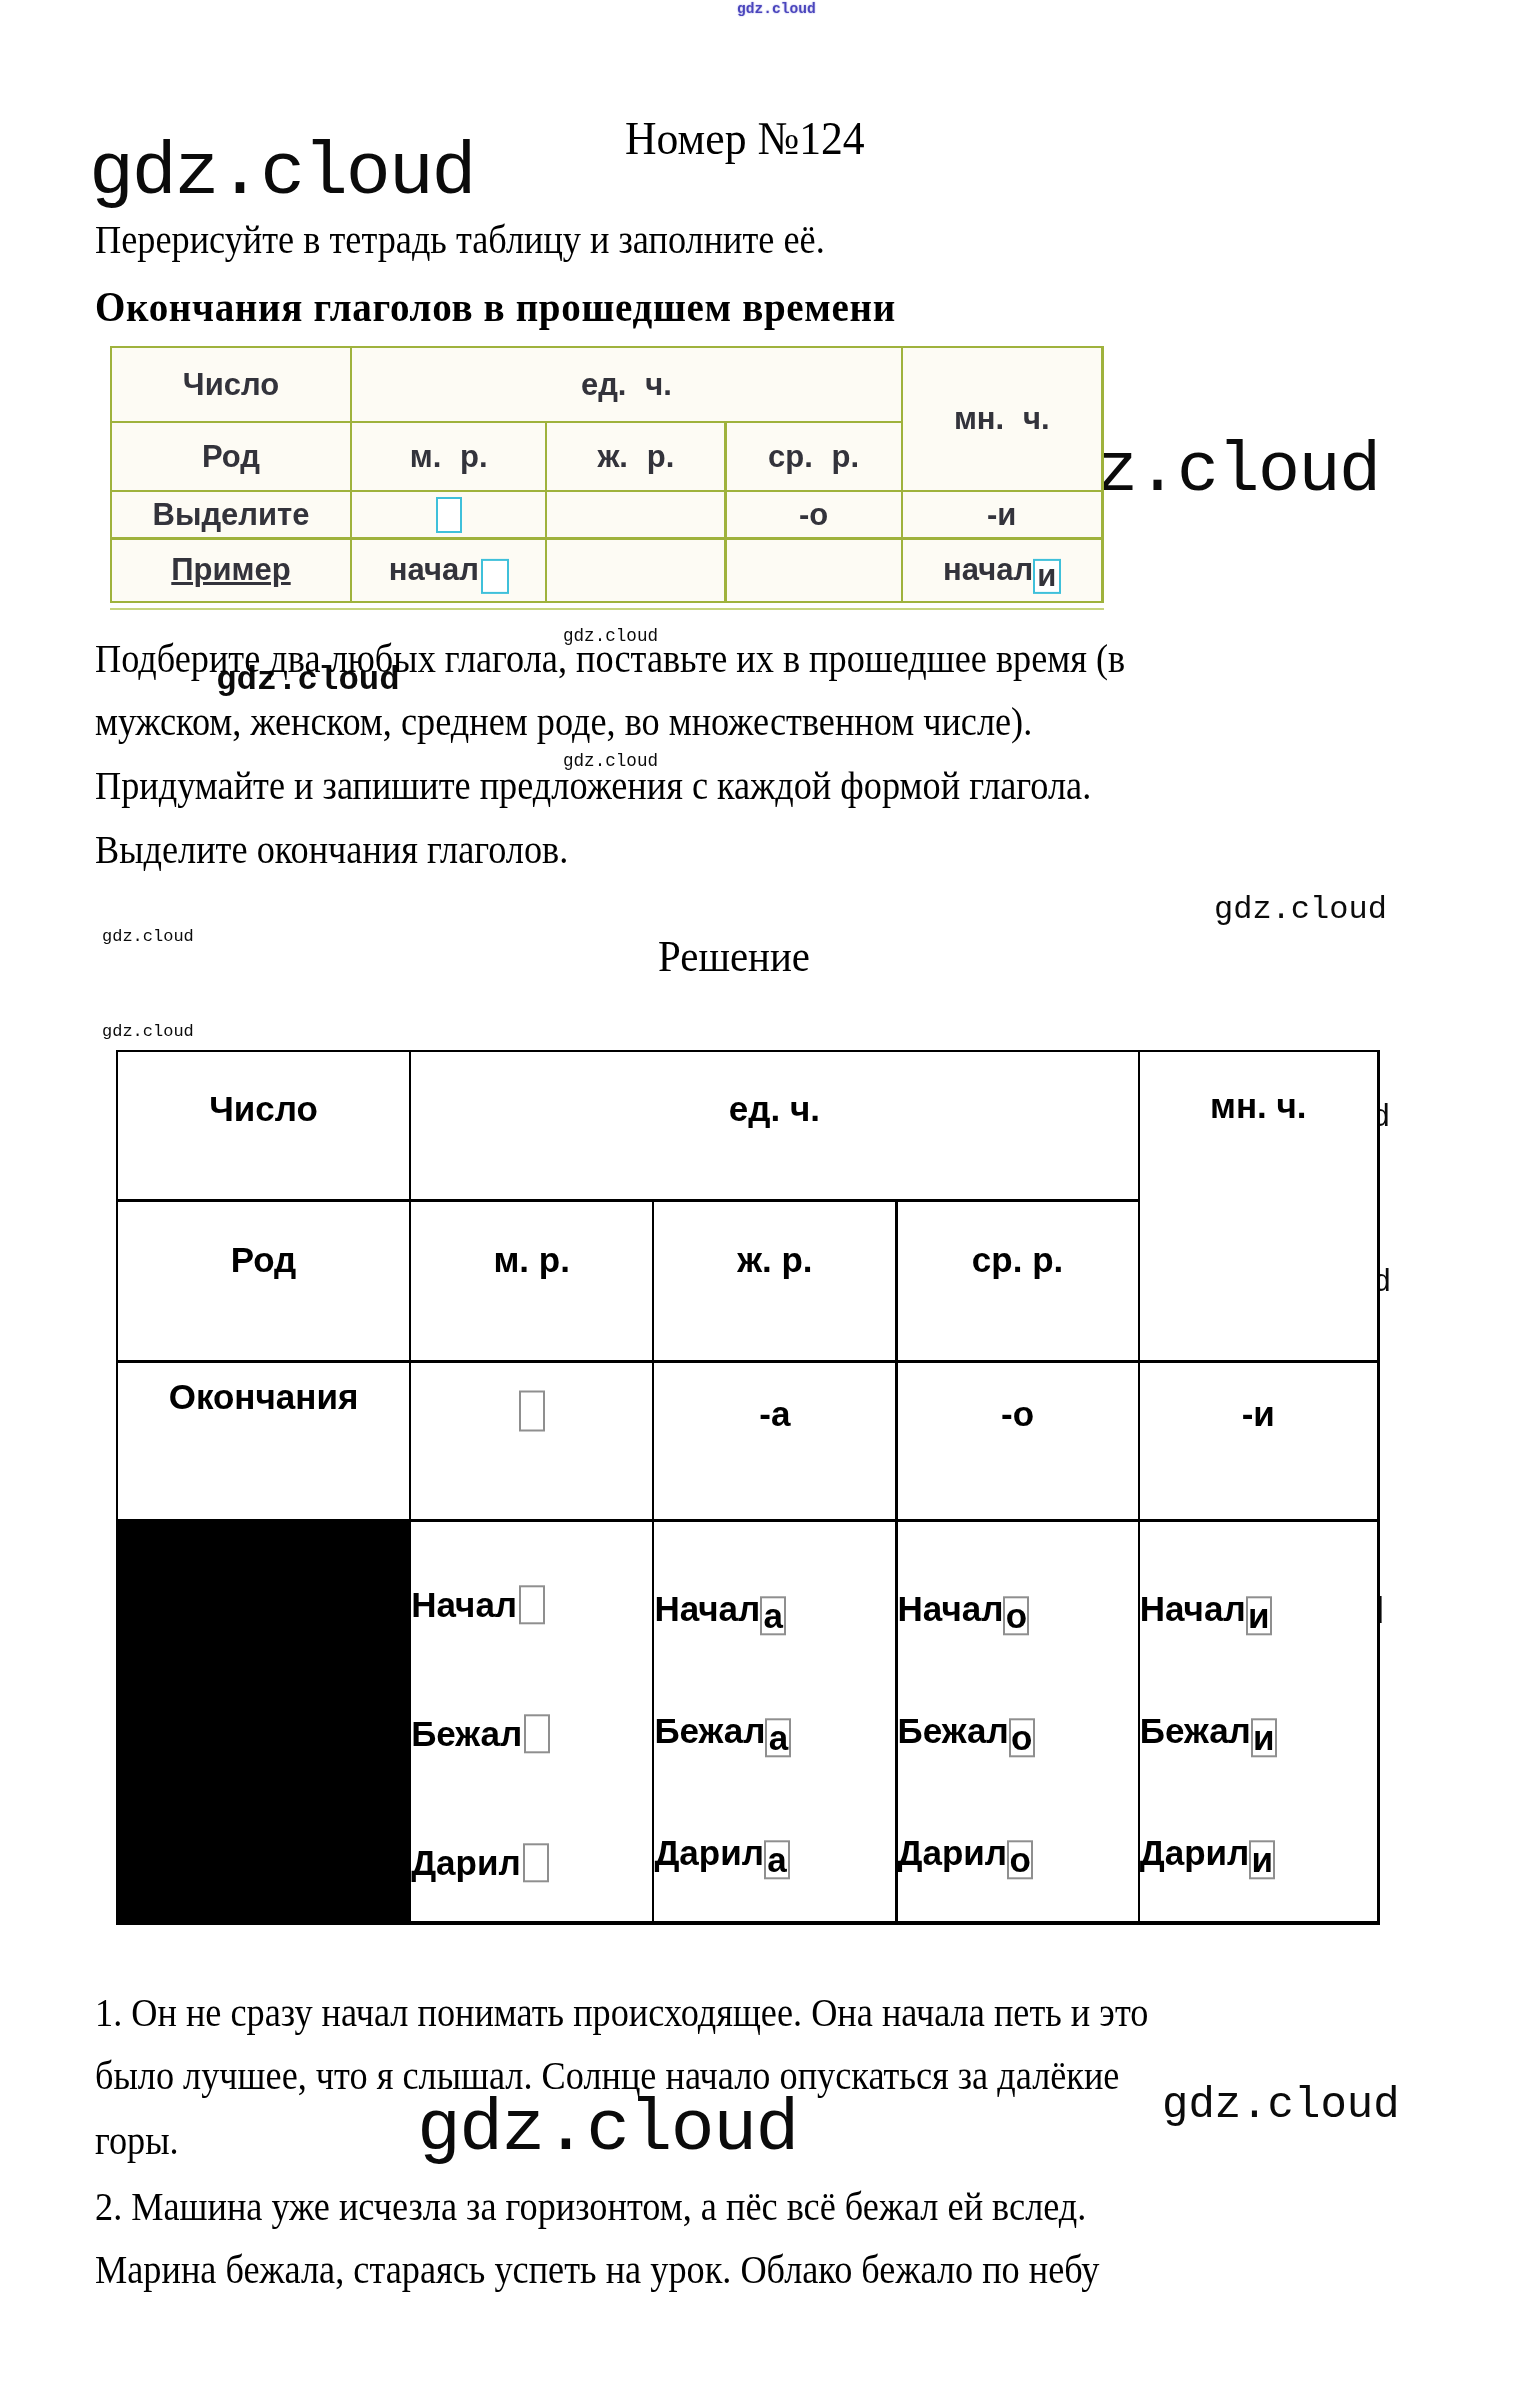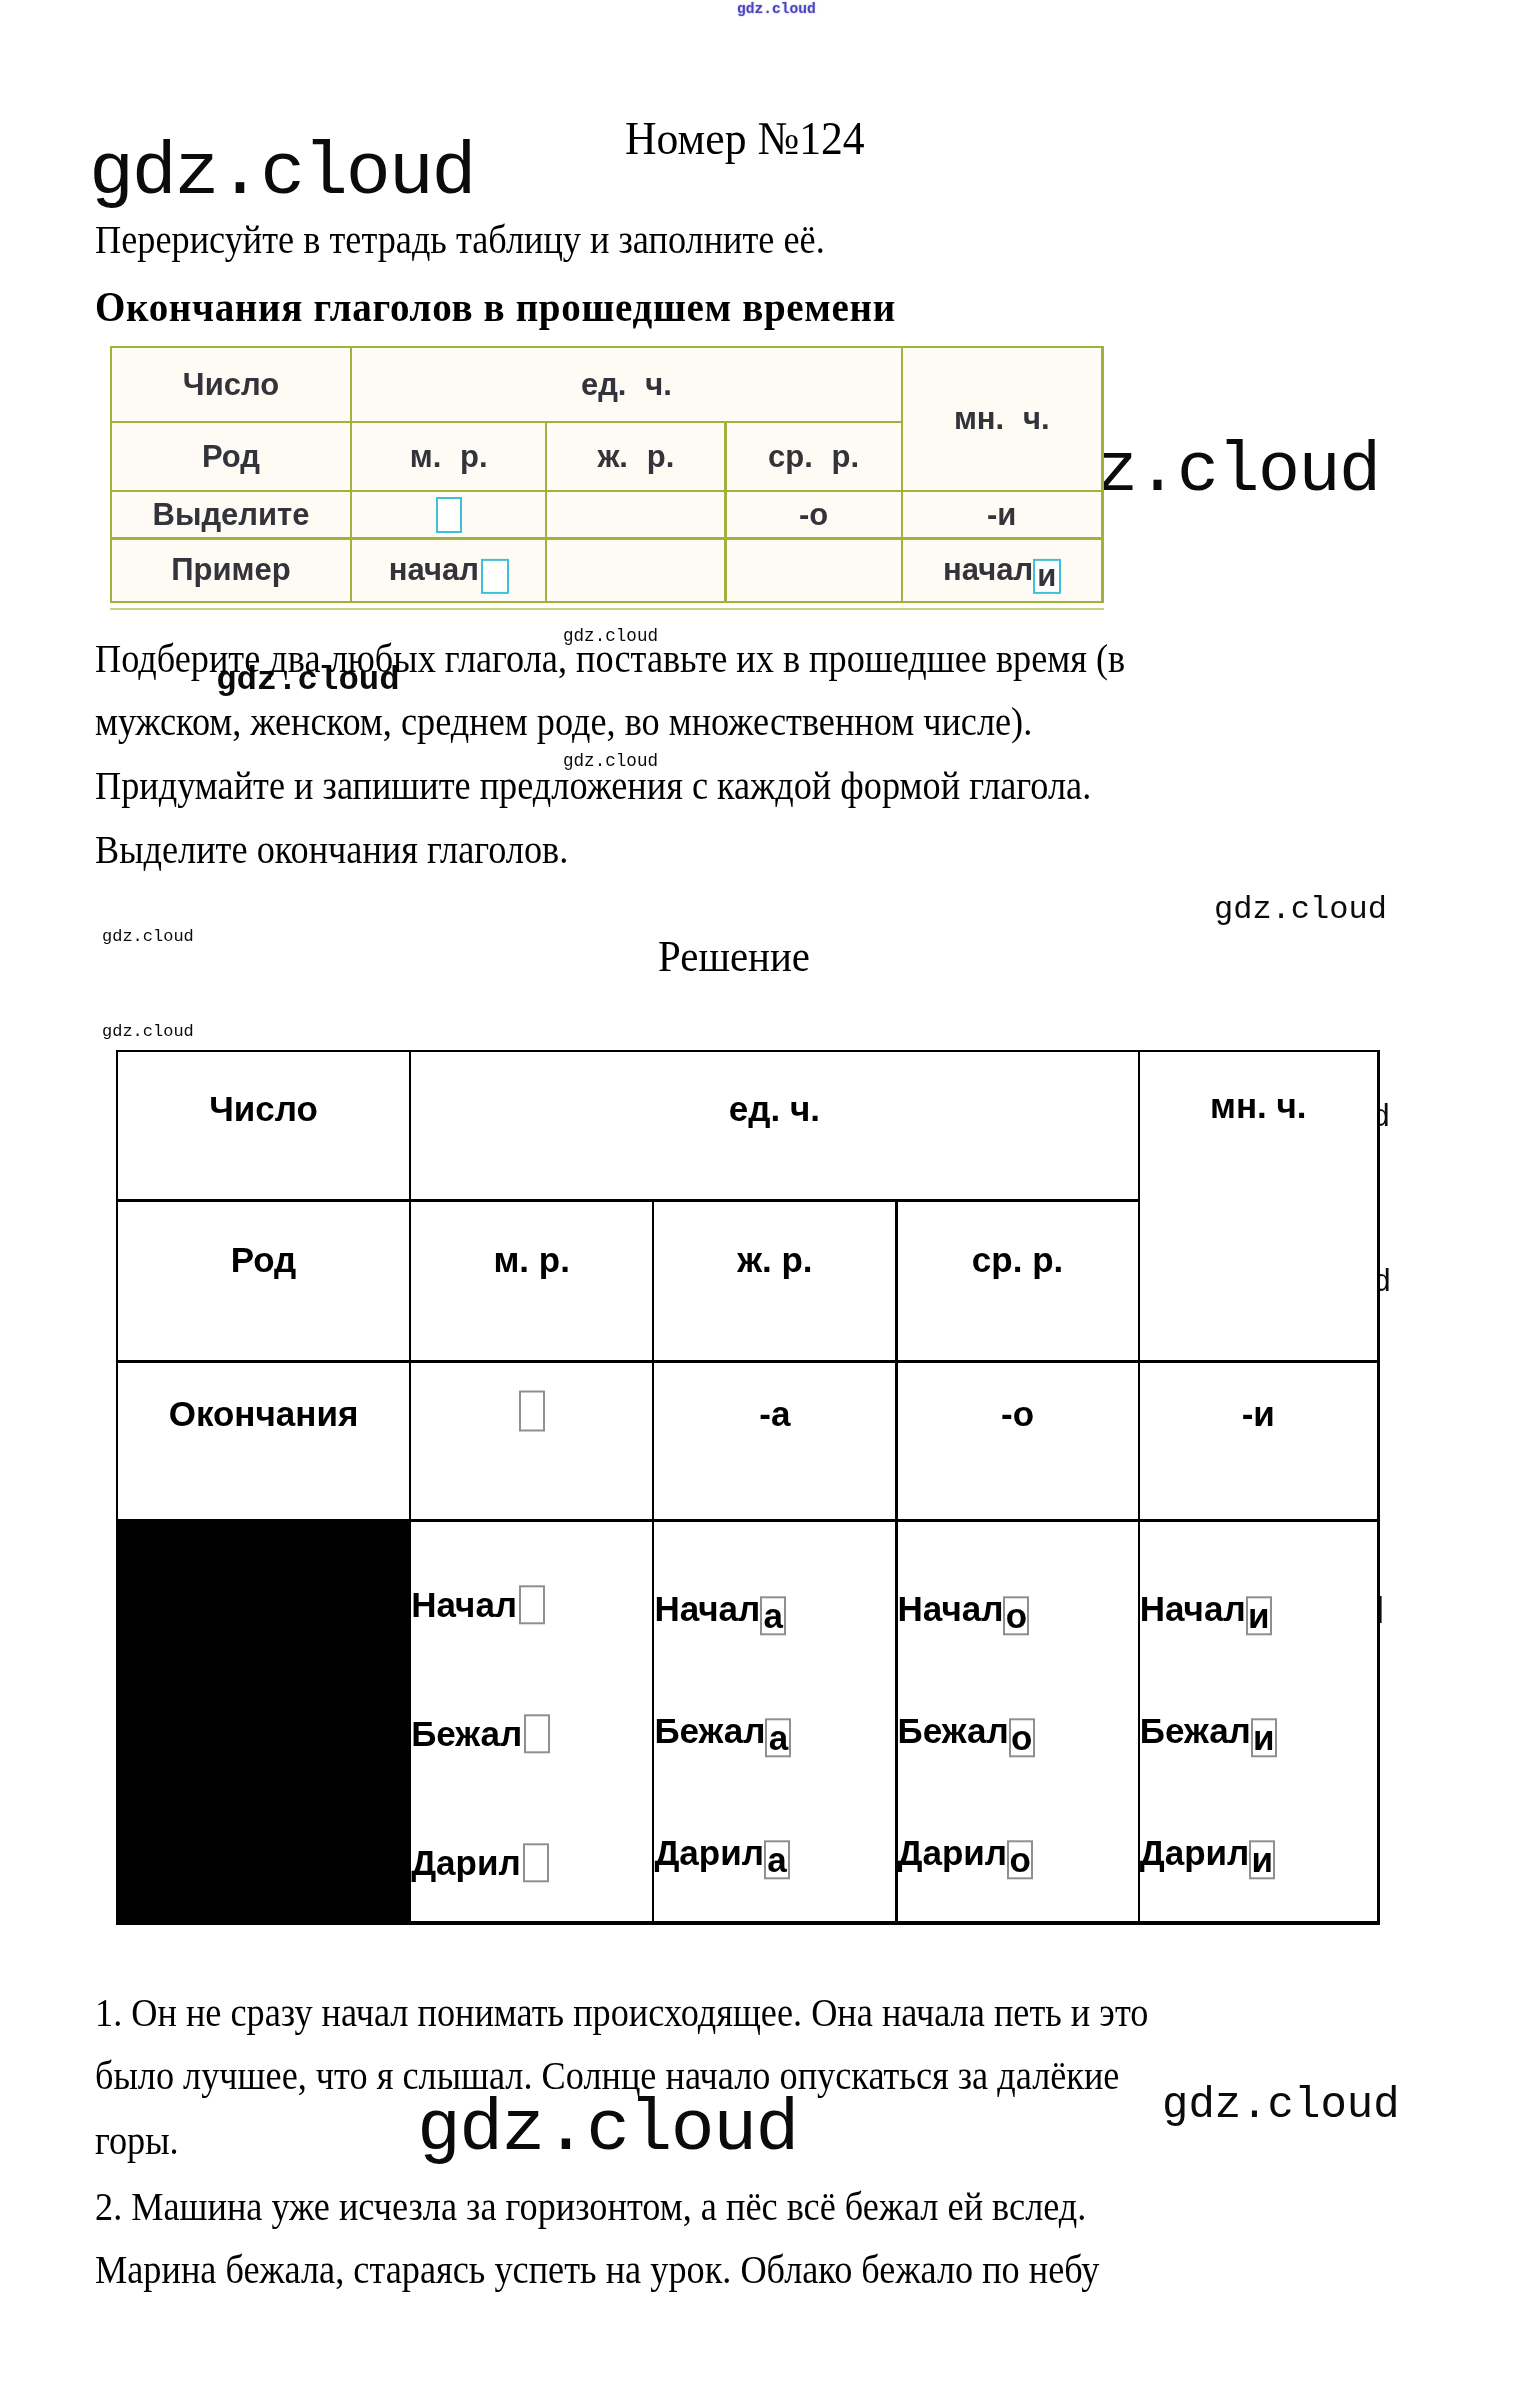--- a/index.html
+++ b/index.html
@@ -56,21 +56,21 @@
   .task-table .cell{background:#fdfbf4;display:flex;align-items:center;justify-content:center;
                     font-weight:700;font-size:31px;color:#33333b;word-spacing:10.2px;}
   .tt-r1c1{grid-area:1/1/2/2;}
   .tt-ed {grid-area:1/2/2/5;}
   .tt-mn {grid-area:1/5/3/6;}
   .tt-r2c1{grid-area:2/1/3/2;} .tt-r2c2{grid-area:2/2/3/3;}
   .tt-r2c3{grid-area:2/3/3/4;} .tt-r2c4{grid-area:2/4/3/5;}
   .tt-r3c1{grid-area:3/1/4/2;} .tt-r3c2{grid-area:3/2/4/3;}
   .tt-r3c3{grid-area:3/3/4/4;} .tt-r3c4{grid-area:3/4/4/5;font-weight:400;font-size:29px;}
   .tt-r3c5{grid-area:3/5/4/6;font-weight:400;font-size:29px;}
-  .tt-r4c1{grid-area:4/1/5/2;} .tt-r4c2{grid-area:4/2/5/3;font-weight:400;font-size:29px;}
+  .tt-r4c1{grid-area:4/1/5/2;text-decoration:underline;} .tt-r4c2{grid-area:4/2/5/3;font-weight:400;font-size:29px;}
   .tt-r4c3{grid-area:4/3/5/4;} .tt-r4c4{grid-area:4/4/5/5;}
   .tt-r4c5{grid-area:4/5/5/6;font-weight:400;font-size:29px;}
   .tt-underline{position:absolute;left:110px;top:608px;width:994px;height:2.2px;background:#c6d47e;}
   .cbox{display:inline-block;width:22px;height:32px;border:2.9px solid #3fc0da;background:#fff;}
   .cbox-sm{display:inline-flex;align-items:center;justify-content:center;width:23.4px;height:31px;
            border:2.9px solid #3fc0da;background:#fff;transform:translateY(5.9px);margin-left:2.2px;}
   .tt-r4c5 .cbox-sm{margin-left:0;}
 
   
   .sol-table{position:absolute;left:116px;top:1050px;width:1264px;height:875px;
@@ -80,21 +80,21 @@
              grid-template-rows:147px 158px 156px 399px;}
   .sol-table .cell{background:#fff;display:flex;justify-content:center;align-items:flex-start;
                    font-weight:700;font-size:35px;color:#000;}
   .st-r1c1{grid-area:1/1/2/2;padding-top:37px;}
   .st-ed {grid-area:1/2/2/5;padding-top:37px;}
   .st-mn {grid-area:1/5/3/6;padding-top:34px;}
   .st-r2c1{grid-area:2/1/3/2;padding-top:38px;}
   .st-r2c2{grid-area:2/2/3/3;padding-top:38px;}
   .st-r2c3{grid-area:2/3/3/4;padding-top:38px;}
   .st-r2c4{grid-area:2/4/3/5;padding-top:38px;}
-  .st-r3c1{grid-area:3/1/4/2;padding-top:31px;}
+  .st-r3c1{grid-area:3/1/4/2;padding-top:14px;}
   .st-r3c2{grid-area:3/2/4/3;padding-top:26px;}
   .st-r3c3{grid-area:3/3/4/4;padding-top:31px;}
   .st-r3c4{grid-area:3/4/4/5;padding-top:31px;}
   .st-r3c5{grid-area:3/5/4/6;padding-top:31px;}
   .st-r4c1{grid-area:4/1/5/2;padding-top:33px;}
   .ex-col{display:flex;flex-direction:column;align-items:center;gap:82px;
           padding-top:19px;font-weight:400;font-size:34px;}
   .st-r4c2{grid-area:4/2/5/3;} .st-r4c3{grid-area:4/3/5/4;}
   .st-r4c4{grid-area:4/4/5/5;} .st-r4c5{grid-area:4/5/5/6;}
   .ex-line{white-space:nowrap;}

